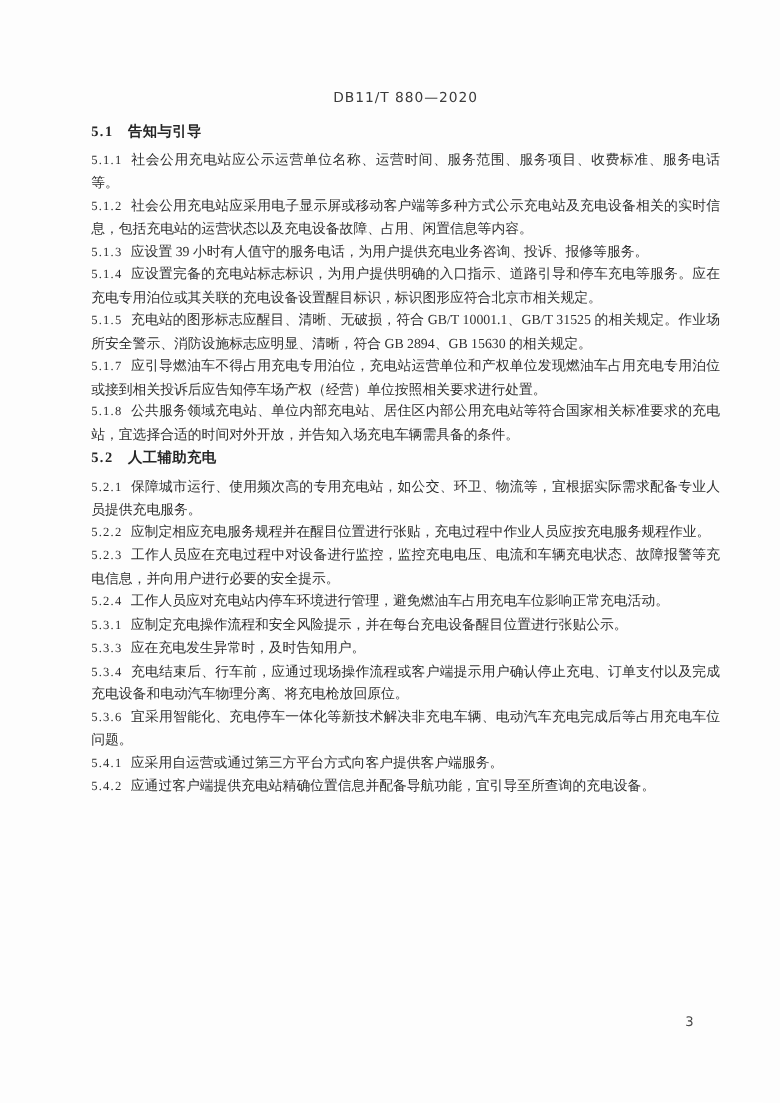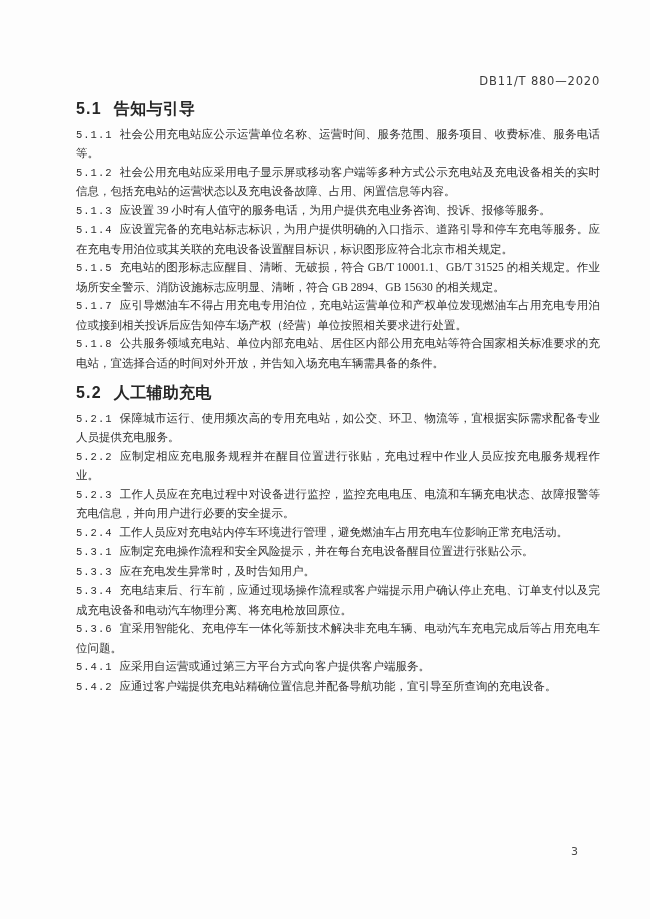--- a/index.html
+++ b/index.html
@@ -8,48 +8,48 @@
     width: 650px;
     height: 919px;
     box-sizing: border-box;
     padding: 74px 50px 0 76px;
     background: #fdfdfd;
     overflow: hidden;
     font-family: "Liberation Serif", "DejaVu Serif", serif;
     color: #2f2f2f;
   }
   .doc-header {
-    text-align: right;
+    text-align: center;
     font-family: "DejaVu Sans", "Liberation Sans", sans-serif;
     font-size: 11.5px;
     line-height: 14px;
     letter-spacing: 0.8px;
     color: #3b3b3b;
     margin: 0 0 12px 0;
   }
   h2.section-heading {
-    font-family: Liberation Sans, sans-serif;
-    font-size: 16px;
+    font-family: Liberation Serif, serif;
+    font-size: 12px;
     font-weight: bold;
     color: #262626;
-    margin: 12px 0 6px 0;
+    margin: 0 0 6px 0;
     line-height: 18.5px;
     letter-spacing: 0.3px;
   }
   .section:first-of-type h2.section-heading { margin-top: 14px; }
   h2.section-heading .num { margin-right: 12px; letter-spacing: 1.2px; }
   p.clause {
     margin: 0;
     font-size: 11.5px;
     line-height: 18.5px;
     text-align: justify;
     color: #2f2f2f;
   }
   p.clause .num {
-    font-family: Liberation Mono, monospace;
+    font-family: Liberation Serif, serif;
     font-size: 10.5px;
     letter-spacing: 1px;
     margin-right: 7px;
     color: #2b2b2b;
   }
   .page-number {
     position: absolute;
     top: 845px;
     right: 72px;
     font-family: "DejaVu Sans", "Liberation Sans", sans-serif;

